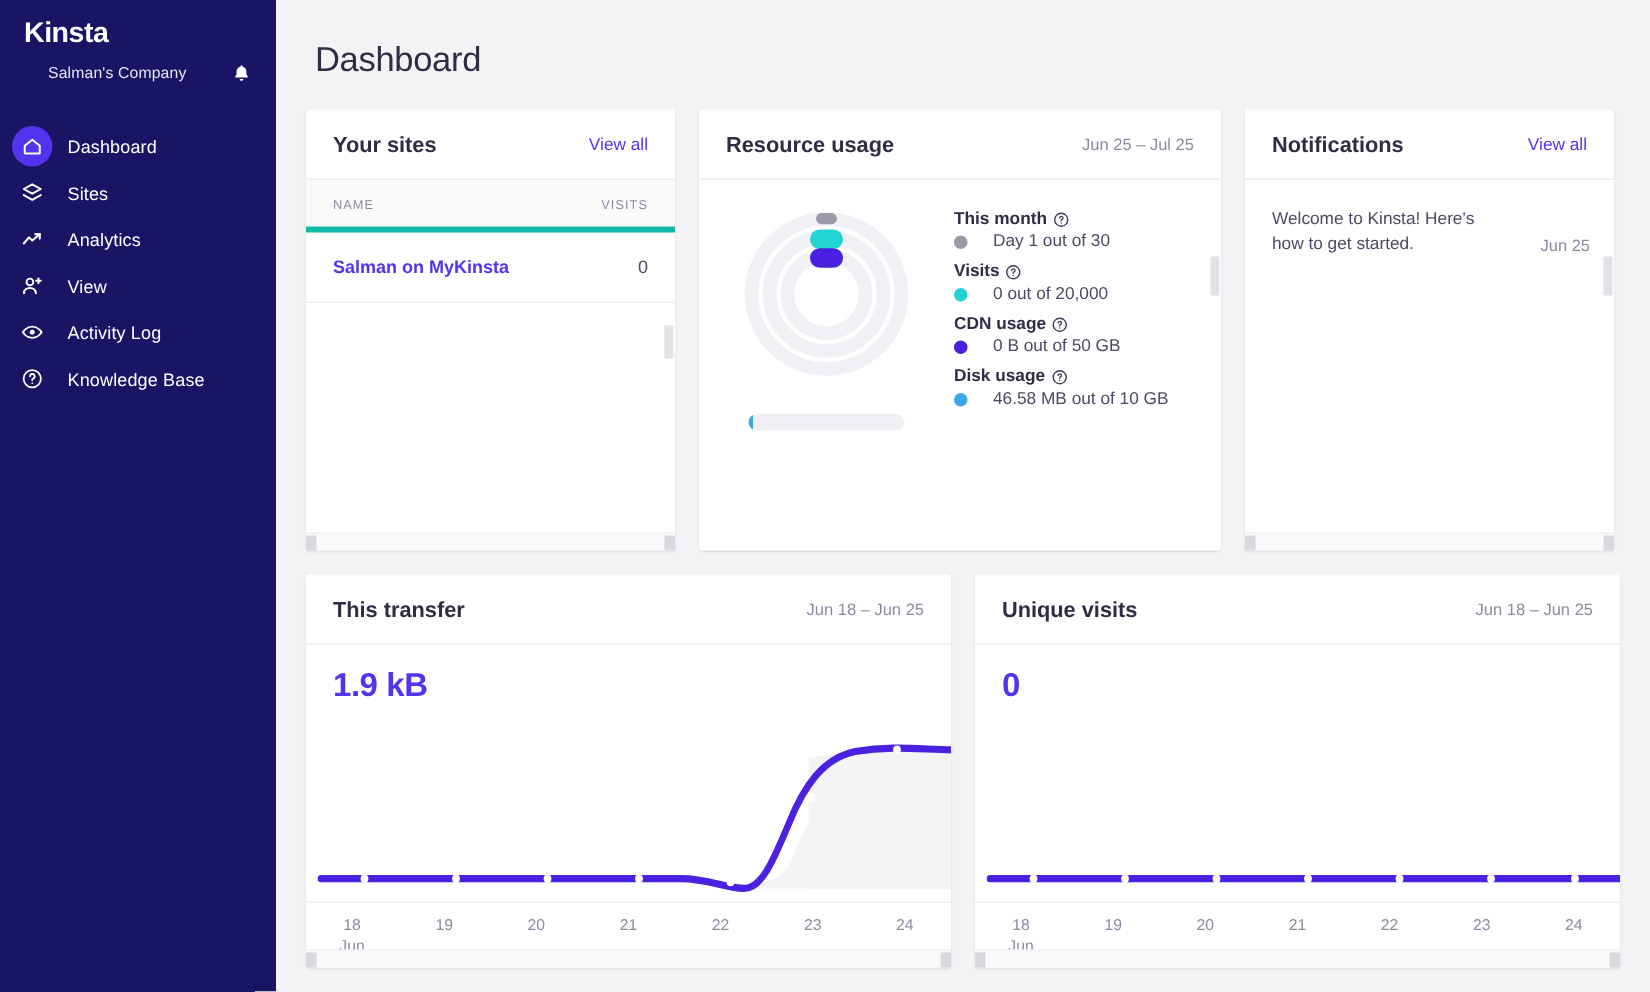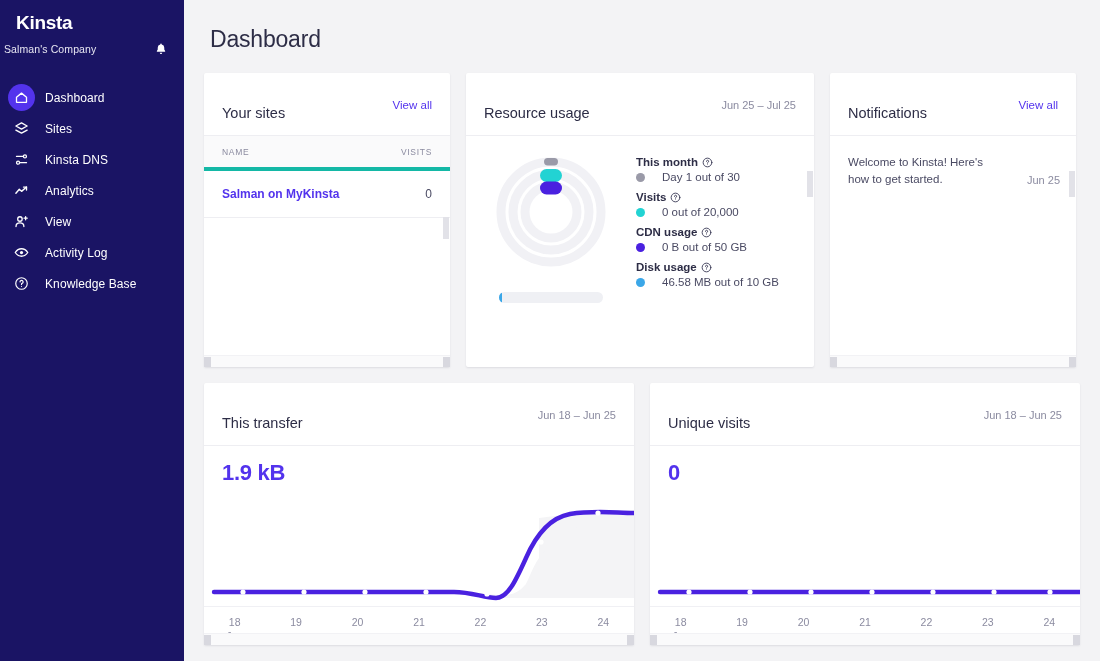--- a/index.html
+++ b/index.html
@@ -20,21 +20,21 @@
   .brand { padding: 12px 0 0 16px; height: 34px; }
   .logo-text {
     color: #ffffff;
     font-size: 19px;
     font-weight: 700;
     letter-spacing: -0.3px;
     font-family: "Liberation Sans", sans-serif;
   }
   .company-row {
     display: flex; align-items: center; justify-content: space-between;
-    padding: 4px 16px 0 4px;
+    padding: 4px 16px 0 32px;
     height: 26px;
   }
   .company-name {
     color: #e7e6f2; font-size: 10.5px; font-weight: 400; letter-spacing: 0.1px;
   }
   .bell-icon { width: 14px; height: 14px; display:block; }
 
   .nav { margin-top: 22px; }
   .nav-item {
     display: flex; align-items: center;
@@ -69,21 +69,21 @@
     background: #ffffff; border-radius: 2px;
     box-shadow: 0 1px 2px rgba(30,30,60,0.10);
     display: flex; flex-direction: column;
     position: relative;
   }
   .card-head {
     display: flex; align-items: center; justify-content: space-between;
     padding: 16px 18px 14px 18px;
     border-bottom: 1px solid #eeeef2;
   }
-  .card-title { font-size: 14.5px; color: #2d2d46; font-weight: 400; margin-top: 16px; }
+  .card-title { font-size: 14.5px; color: #2d2d46; font-weight: 700; }
   .card-link { font-size: 11.5px; color: #5333ed; cursor: pointer; }
   .card-date { font-size: 11px; color: #8b8ba0; }
 
   
   .hscroll {
     position: absolute; left: 0; right: 0; bottom: 0;
     height: 12px; background: #fafafb;
     border-top: 1px solid #f2f2f5;
   }
   .hscroll .nub {
@@ -208,31 +208,20 @@
       <div class="nav-item">
         <span class="nav-icon-wrap">
           <svg class="nav-icon" viewBox="0 0 24 24" fill="none" stroke="#ffffff" stroke-width="2.1" stroke-linecap="round" stroke-linejoin="round">
             <path d="M12 3 3 8l9 5 9-5z"></path>
             <path d="M3 14.5 12 19.5l9-5"></path>
           </svg>
         </span>
         <span class="nav-label">Sites</span>
       </div>
 
-      <div class="nav-item">
-        <span class="nav-icon-wrap">
-          <svg class="nav-icon" viewBox="0 0 24 24" fill="none" stroke="#ffffff" stroke-width="2.1" stroke-linecap="round" stroke-linejoin="round">
-            <path d="M4 7h10"></path>
-              <circle cx="17.5" cy="7" r="2.4"></circle>
-            <path d="M20 17H10"></path>
-              <circle cx="6.5" cy="17" r="2.4"></circle>
-          </svg>
-        </span>
-        <span class="nav-label">Kinsta DNS</span>
-      </div>
 
       <div class="nav-item">
         <span class="nav-icon-wrap">
           <svg class="nav-icon" viewBox="0 0 24 24" fill="none" stroke="#ffffff" stroke-width="2.2" stroke-linecap="round" stroke-linejoin="round">
             <path d="M3 16.5 8.5 10l3.6 3.4L20 6.5"></path>
             <path d="M15.2 6.5H20v4.8"></path>
           </svg>
         </span>
         <span class="nav-label">Analytics</span>
       </div>

